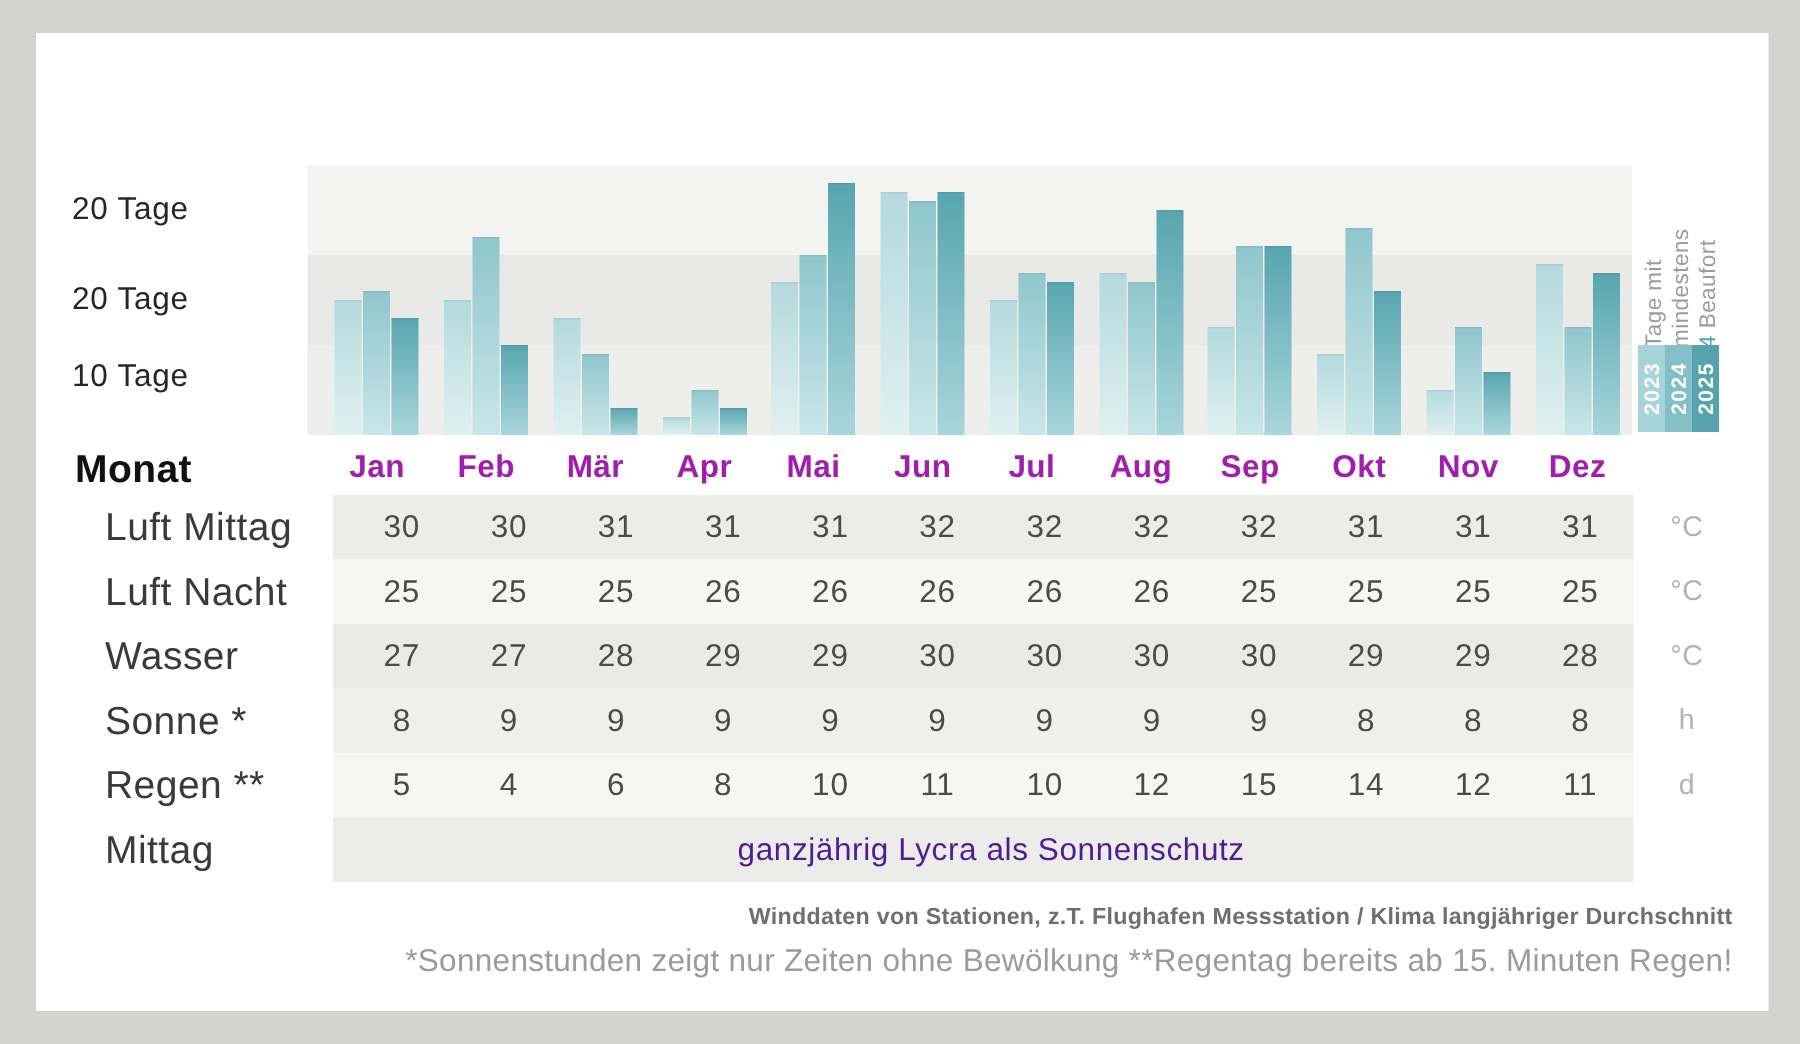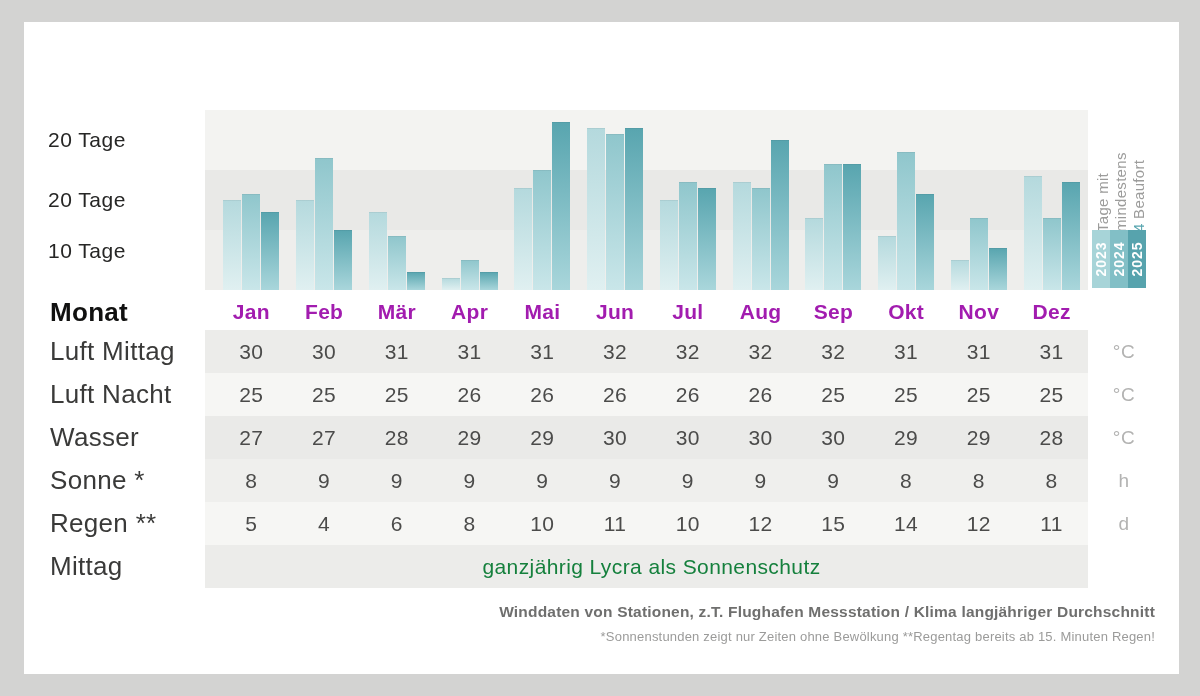--- a/index.html
+++ b/index.html
@@ -53,42 +53,42 @@
     transform-origin:0 0;transform:rotate(-90deg);
   }
   .years-rot .chip{
     height:18px;line-height:18px;width:58px;text-align:center;
     font-size:14px;font-weight:700;color:#ffffff;letter-spacing:1px;
   }
   
   .tbl{position:absolute;left:26px;top:272px;width:1110px;}
   .trow{display:flex;align-items:stretch;}
   .trow.header{height:36px;}
-  .trow.datarow{height:43px;}
+  .trow.datarow{height:43px;margin-left:20px;}
   .rlabel{
     width:155px;display:flex;align-items:center;
     font-size:26px;color:#3a3a39;letter-spacing:0.3px;white-space:nowrap;
   }
   .trow.header .rlabel{font-weight:700;color:#111110;}
   .rdata{width:883px;display:flex;padding-left:10px;box-sizing:border-box;}
   .mcell,.dcell{flex:1;display:flex;align-items:center;justify-content:center;font-size:21px;}
   .mcell{font-weight:700;color:#a21caf;letter-spacing:0.3px;}
   .dcell{color:#4b4b4a;letter-spacing:0.5px;}
   .spantext{
     flex:1;display:flex;align-items:center;justify-content:center;
-    font-size:21px;color:#15803d;letter-spacing:0.4px;
+    font-size:21px;color:#4c1d95;letter-spacing:0.4px;
   }
   .runit{
     width:72px;display:flex;align-items:center;justify-content:center;
     font-size:19px;color:#b3b3b2;letter-spacing:0.5px;
   }
   
   .footer{position:absolute;left:26px;top:581px;width:1105px;text-align:right;}
   .footer .f1{font-size:15.5px;font-weight:700;color:#6f6f6e;letter-spacing:0.2px;}
-  .footer .f2{font-size:13px;font-weight:400;color:#9b9b9a;margin-top:8px;letter-spacing:0.2px;}
+  .footer .f2{font-size:21px;font-weight:400;color:#9b9b9a;margin-top:8px;letter-spacing:0.2px;}
 </style>
 </head>
 <body>
 
 <div class="card">
 
 
   <div class="ylab" style="top:106px;">20 Tage</div>
   <div class="ylab" style="top:166px;">20 Tage</div>
   <div class="ylab" style="top:217px;">10 Tage</div>

